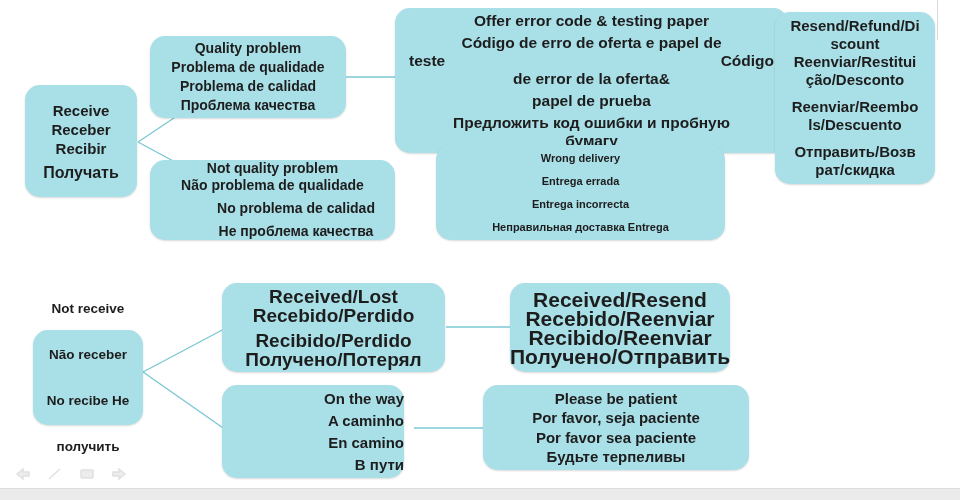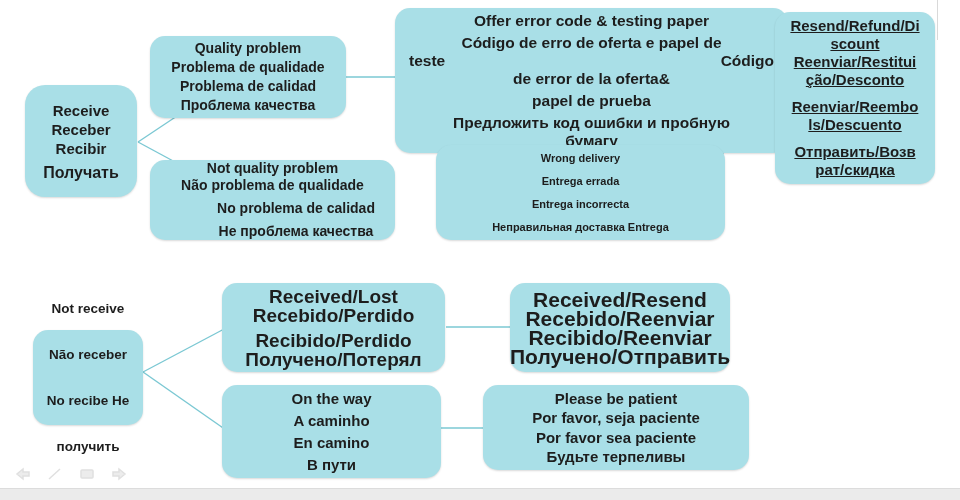--- a/index.html
+++ b/index.html
@@ -11,30 +11,30 @@
   .connectors{position:absolute;left:0;top:0;z-index:0;}
   .connectors line{stroke:var(--connector,#7bc8d3);stroke-width:1.4;}
   .box{
     position:absolute;z-index:1;background:var(--box-fill,#a9dfe7);
     border-radius:15px;display:flex;flex-direction:column;justify-content:center;
     text-align:center;font-weight:700;
     box-shadow:0 1px 2px rgba(0,0,0,0.15);
   }
   .ln{white-space:nowrap;}
   
-  .b-receive{font-size:15px;line-height:19px;border-radius:20px;}
+  .b-receive{font-size:15px;line-height:19px;}
   .b-receive .ru{font-size:16px;margin-top:5px;}
   .b-quality{font-size:14px;line-height:19px;}
   .b-notquality{font-size:14px;line-height:17px;}
   .b-notquality .sp{margin-top:6px;margin-left:47px;}
   .b-offer{font-size:15.5px;line-height:18px;padding:6px 10px;}
   .b-offer .sp{margin-top:4px;}
   .offer-row{display:flex;justify-content:space-between;padding:0 4px;}
   .b-wrong{font-size:11px;line-height:23px;align-items:center;}
-  .b-resend{font-size:15px;line-height:18px;text-decoration:underline;}
+  .b-resend{font-size:15px;line-height:18px;}
   .b-resend .sp{margin-top:9px;}
   .b-notreceive{font-size:13.5px;line-height:18px;}
   .b-reclost{font-size:19px;line-height:19px;}
   .b-reclost .sp{margin-top:6px;}
   .b-recresend{font-size:21px;line-height:19px;}
   .b-ontheway{font-size:15px;line-height:22px;}
   .b-patient{font-size:15px;line-height:19.5px;}
   
   .presenter-bar{position:absolute;left:14px;top:466px;z-index:2;display:flex;gap:14px;}
   .pticon{width:18px;height:16px;display:block;}
@@ -125,21 +125,21 @@
     <div class="ln">Получено/Потерял</div>
   </div>
 
   <div class="box b-recresend" style="left:510px;top:283px;width:220px;height:89px;">
     <div class="ln">Received/Resend</div>
     <div class="ln">Recebido/Reenviar</div>
     <div class="ln">Recibido/Reenviar</div>
     <div class="ln">Получено/Отправить</div>
   </div>
 
-  <div class="box b-ontheway" style="left:222px;top:385px;width:219px;height:93px;">
+  <div class="box b-ontheway" style="left:222px;top:385px;width:182px;height:93px;align-items:flex-end;">
     <div class="ln">On the way</div>
     <div class="ln">A caminho</div>
     <div class="ln">En camino</div>
     <div class="ln">В пути</div>
   </div>
 
   <div class="box b-patient" style="left:483px;top:385px;width:266px;height:85px;">
     <div class="ln">Please be patient</div>
     <div class="ln">Por favor, seja paciente</div>
     <div class="ln">Por favor sea paciente</div>

